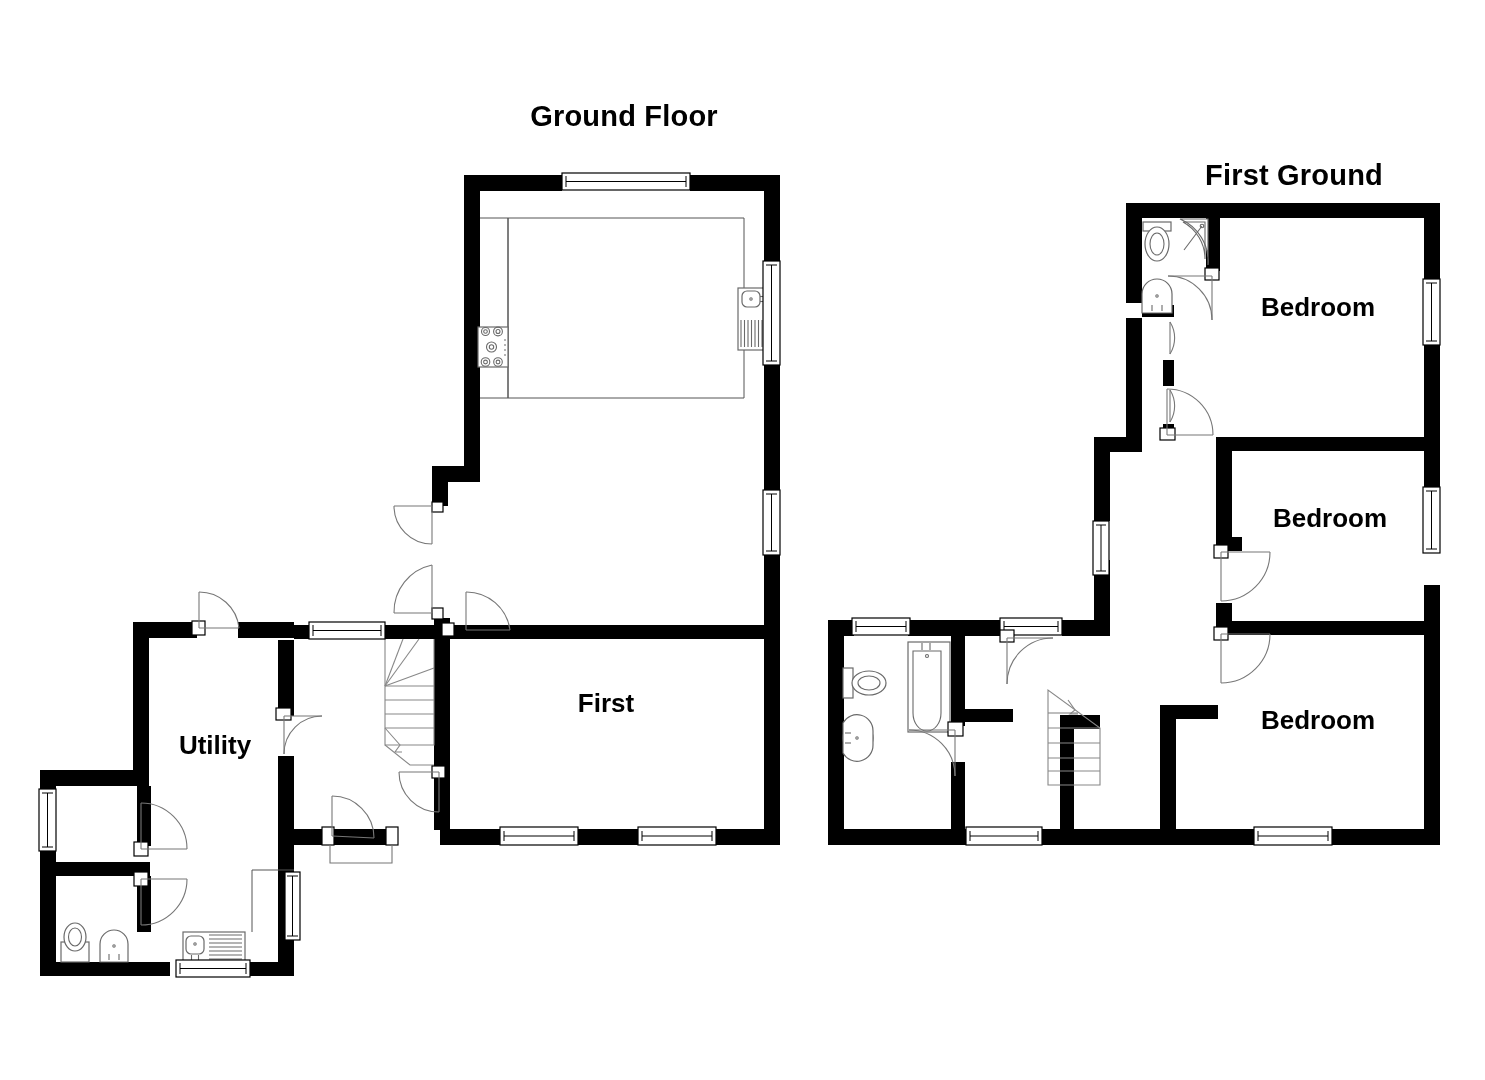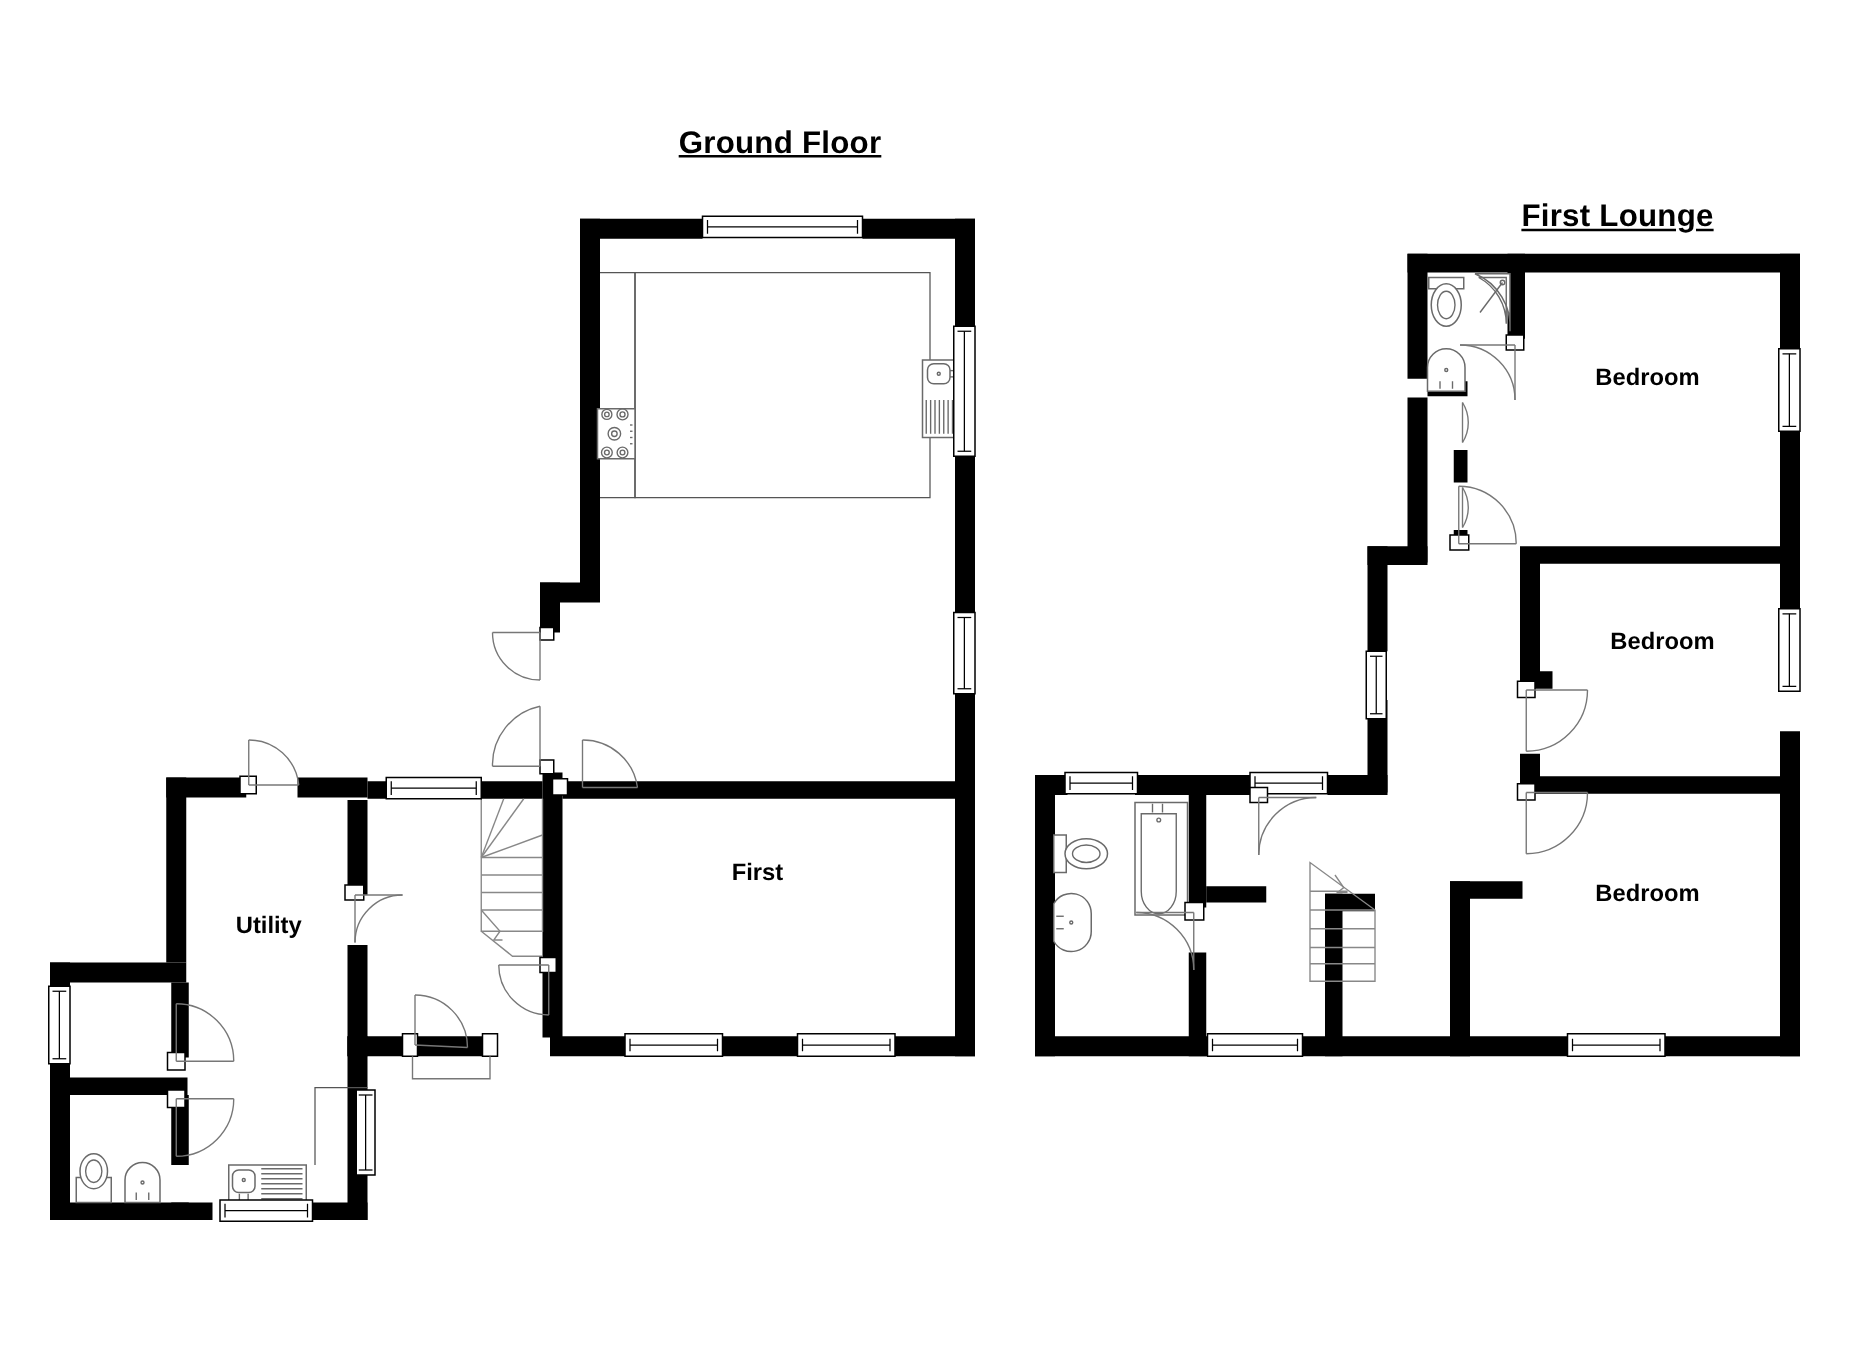--- a/index.html
+++ b/index.html
@@ -14,31 +14,30 @@
   #plan-root {
     position: relative;
     width: 1485px;
     height: 1080px;
     background: #ffffff;
     overflow: hidden;
   }
   .floor-title {
     position: absolute;
     font-weight: bold;
-    font-size: 25px;
+    font-size: 29px;
     color: #000000;
     letter-spacing: 0.2px;
     white-space: nowrap;
     text-align: center;
-    text-decoration: underline;
   }
   .room-label {
     position: absolute;
     font-weight: bold;
-    font-size: 19px;
+    font-size: 26px;
     color: #000000;
     white-space: nowrap;
     text-align: center;
   }
   svg.plan-svg {
     position: absolute;
     left: 0;
     top: 0;
     width: 1485px;
     height: 1080px;
@@ -52,21 +51,21 @@
   .win-line { fill: none; stroke: #000000; stroke-width: 1; }
   .stair-line { fill: none; stroke: #888888; stroke-width: 1.1; }
 </style>
 </head>
 <body>
 
 <div id="plan-root">
 
   <div class="floor-title" style="left:474px; top:100px; width:300px;">Ground Floor</div>
 
-  <div class="floor-title" style="left:1144px; top:159px; width:300px;">First Lounge</div>
+  <div class="floor-title" style="left:1144px; top:159px; width:300px;">First Ground</div>
 
   <div class="room-label" style="left:506px; top:688px; width:200px;">First</div>
 
   <div class="room-label" style="left:115px; top:730px; width:200px;">Utility</div>
 
   <div class="room-label" style="left:1218px; top:292px; width:200px;">Bedroom</div>
 
   <div class="room-label" style="left:1230px; top:503px; width:200px;">Bedroom</div>
 
   <div class="room-label" style="left:1218px; top:705px; width:200px;">Bedroom</div>

